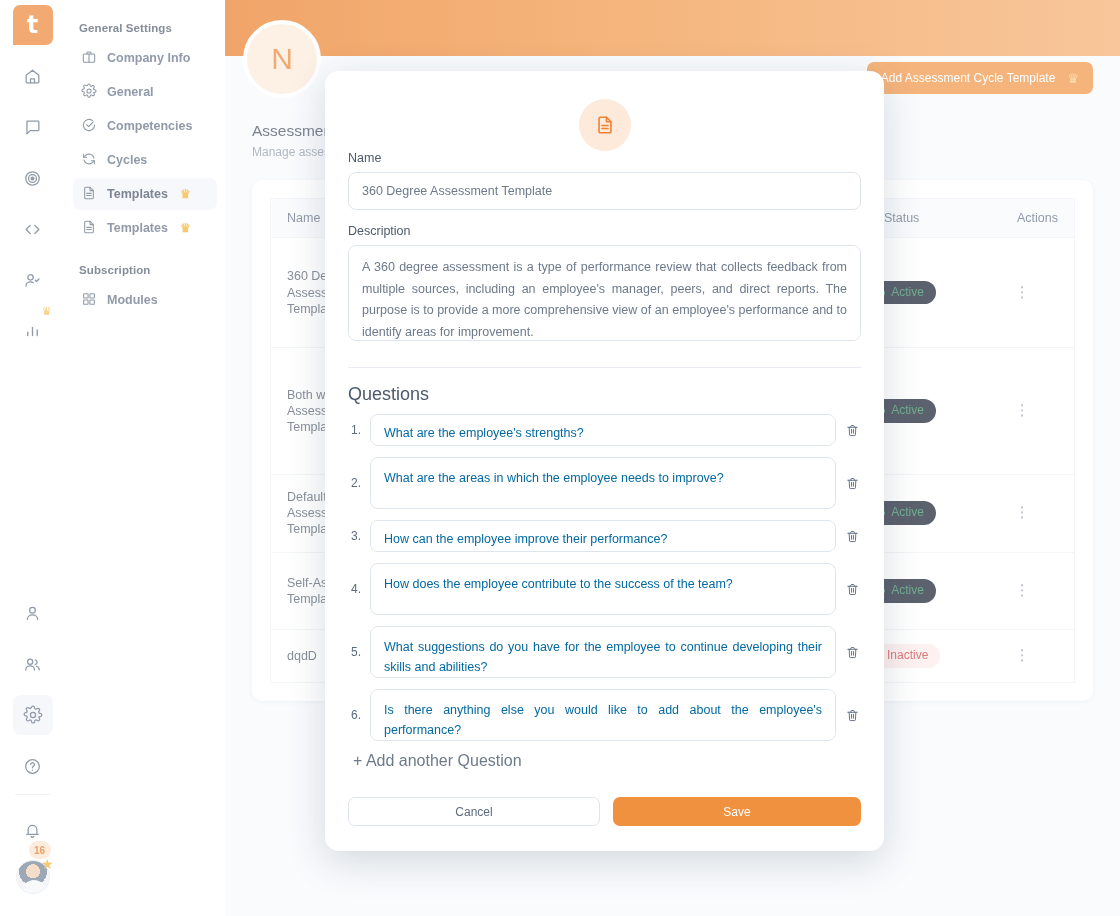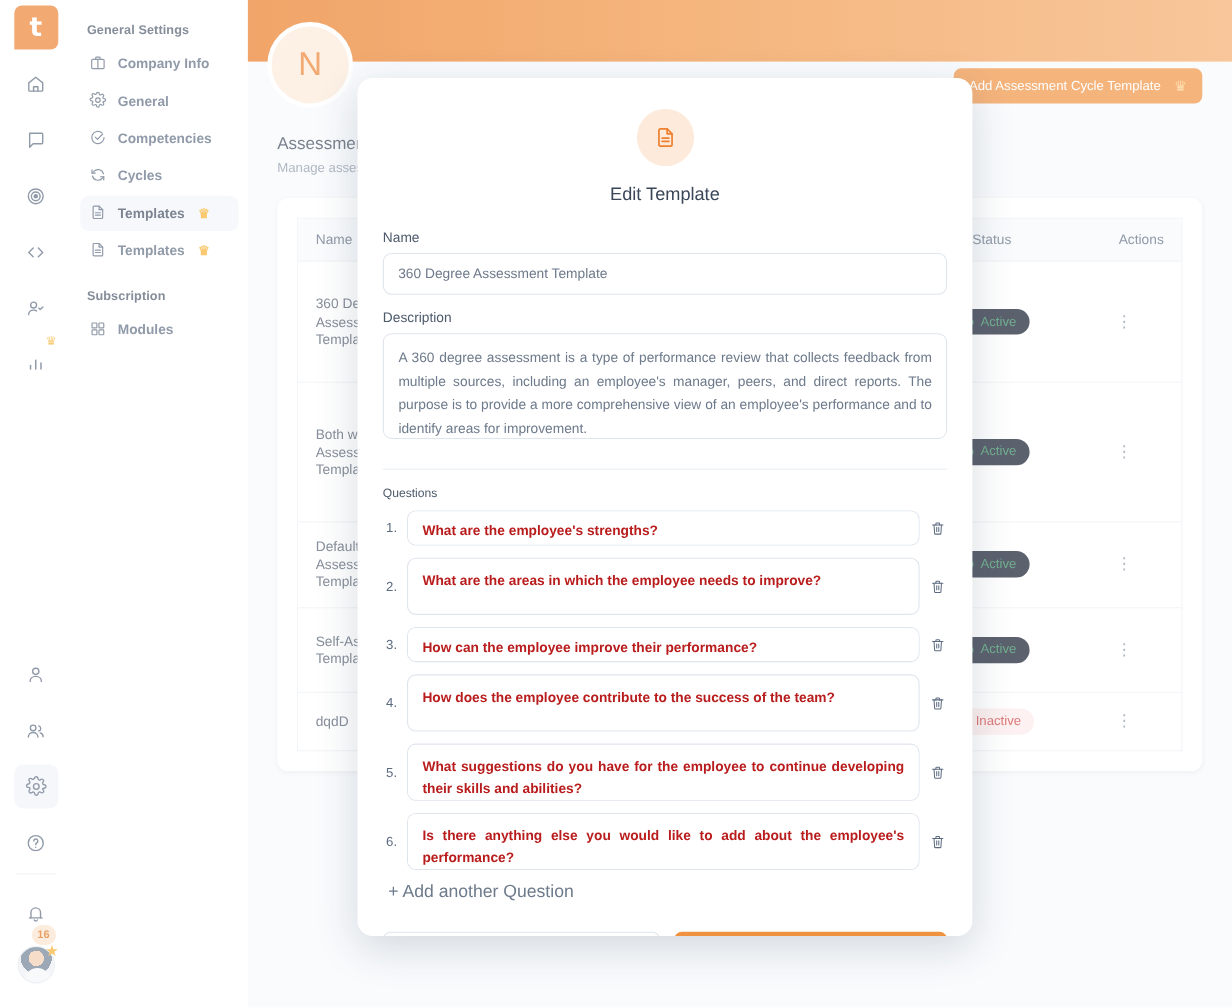--- a/index.html
+++ b/index.html
@@ -172,28 +172,28 @@
   .field-label { font-size: 12.5px; color: #4d5a6c; margin-bottom: 7px; }
   .txt-input, .txt-area {
     width: 100%; border: 1px solid #dfe5ed; border-radius: 8px;
     padding: 11px 13px; font-size: 12.5px; color: #6d7a8b;
     font-family: "Liberation Sans", sans-serif; background: #ffffff;
     outline: none; resize: none;
   }
   .txt-area { text-align: justify; line-height: 1.72; }
   .desc-area { height: 96px; margin-bottom: 22px; }
   .divider { height: 1px; background: #e9edf3; margin: 0 0 16px; }
-  .q-list-label { font-size: 11px; color: #4d5a6c; margin-bottom: 9px; }
+  .q-list-label { font-size: 18px; color: #4d5a6c; margin-bottom: 9px; }
   .q-row { display: flex; align-items: center; gap: 9px; margin-bottom: 11px; }
   .q-num { width: 13px; text-align: right; font-size: 12px; color: #5c6b80; flex: 0 0 13px; }
   .q-area {
     flex: 1 1 auto; border: 1px solid #dfe5ed; border-radius: 8px;
-    padding: 10px 13px; font-size: 12.5px; color: #b91c1c;
+    padding: 10px 13px; font-size: 12.5px; color: #0369a1;
     font-family: "Liberation Sans", sans-serif; outline: none; resize: none;
-    text-align: justify; line-height: 1.6; font-weight: bold;
+    text-align: justify; line-height: 1.6;
   }
   .q-area.h1 { height: 32px; padding-top: 8px; }
   .q-area.h2 { height: 52px; }
   .trash { flex: 0 0 16px; color: #5c6b80; cursor: pointer; display: flex; }
   .add-q { font-size: 16px; color: #6d7a8b; margin: 2px 0 0 5px; cursor: pointer; }
   .modal-actions { display: flex; gap: 13px; margin-top: 27px; }
   .btn {
     height: 29px; border-radius: 7px; font-size: 12px;
     font-family: "Liberation Sans", sans-serif; cursor: pointer;
     display: flex; align-items: center; justify-content: center;
@@ -472,21 +472,20 @@
 
   <div class="overlay"></div>
   <div class="modal">
     <div class="modal-icon">
       <svg width="22" height="22" viewBox="0 0 24 24" fill="none" stroke="currentColor" stroke-width="1.7" stroke-linecap="round" stroke-linejoin="round">
           <path d="M13.6 3.5H6.8A1.3 1.3 0 0 0 5.5 4.8v14.4a1.3 1.3 0 0 0 1.3 1.3h10.4a1.3 1.3 0 0 0 1.3-1.3V8.4z"></path>
           <path d="M13.6 3.5v4.9h4.9"></path>
           <path d="M8.6 12.6h6.8M8.6 15.8h6.8"></path>
         </svg>
     </div>
-    <div class="modal-title">Edit Template</div>
 
     <div class="field-label">Name</div>
     <input class="txt-input" type="text" value="360 Degree Assessment Template" style="">
 
     <div class="field-label" style="margin-top:14px">Description</div>
     <textarea class="txt-area desc-area" style="">A 360 degree assessment is a type of performance review that collects feedback from multiple sources, including an employee's manager, peers, and direct reports. The purpose is to provide a more comprehensive view of an employee's performance and to identify areas for improvement.</textarea>
 
     <div class="divider"></div>
 
     <div class="q-list-label">Questions</div>

